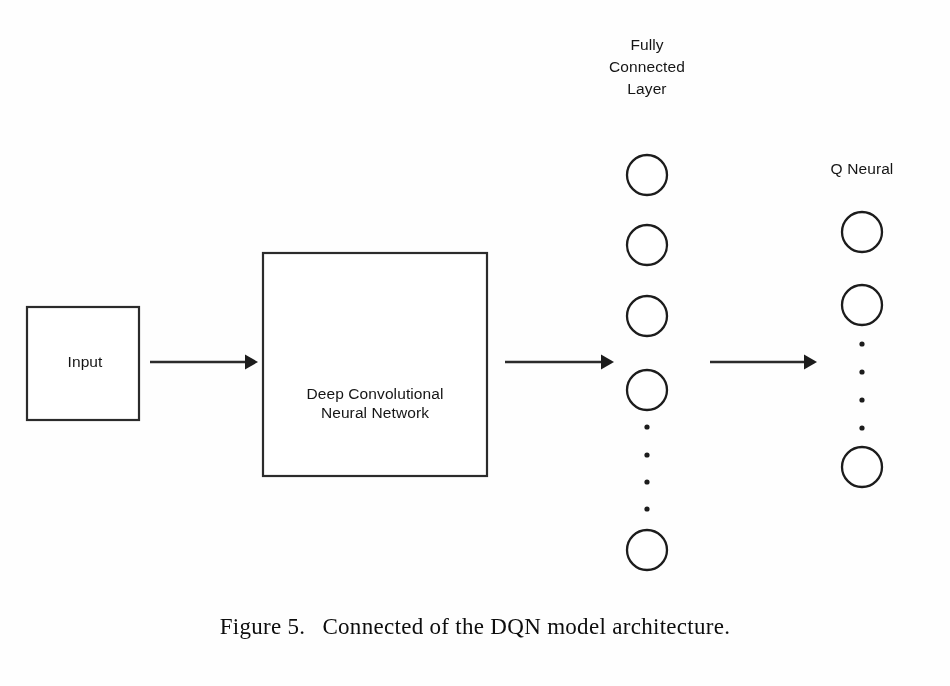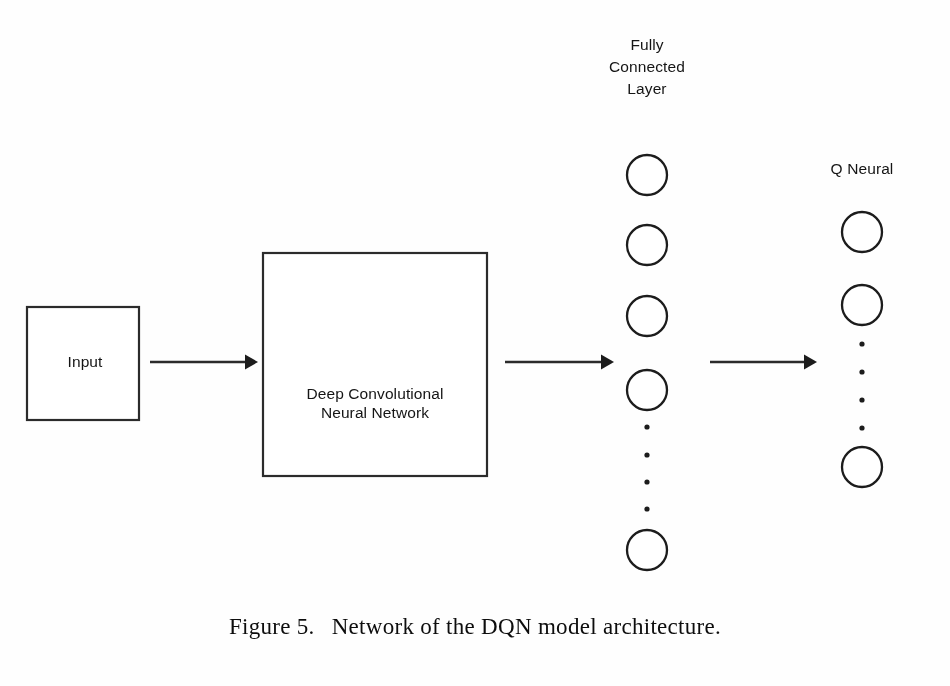--- a/index.html
+++ b/index.html
@@ -158,16 +158,16 @@
   <div class="box-label" id="cnn-label">Deep Convolutional
 Neural Network</div>
 
   <div class="box-label" id="fc-label">Fully
 Connected
 Layer</div>
 
   <div class="box-label" id="q-label">Q Neural</div>
 
   <div id="figure-caption">
-    <span>Figure 5.</span><span class="cap-gap"></span><span>Network of the DQN model architecture.</span>
+    <span>Figure 5.</span><span class="cap-gap"></span><span>Connected of the DQN model architecture.</span>
   </div>
 
 </div>
 
 </body></html>

